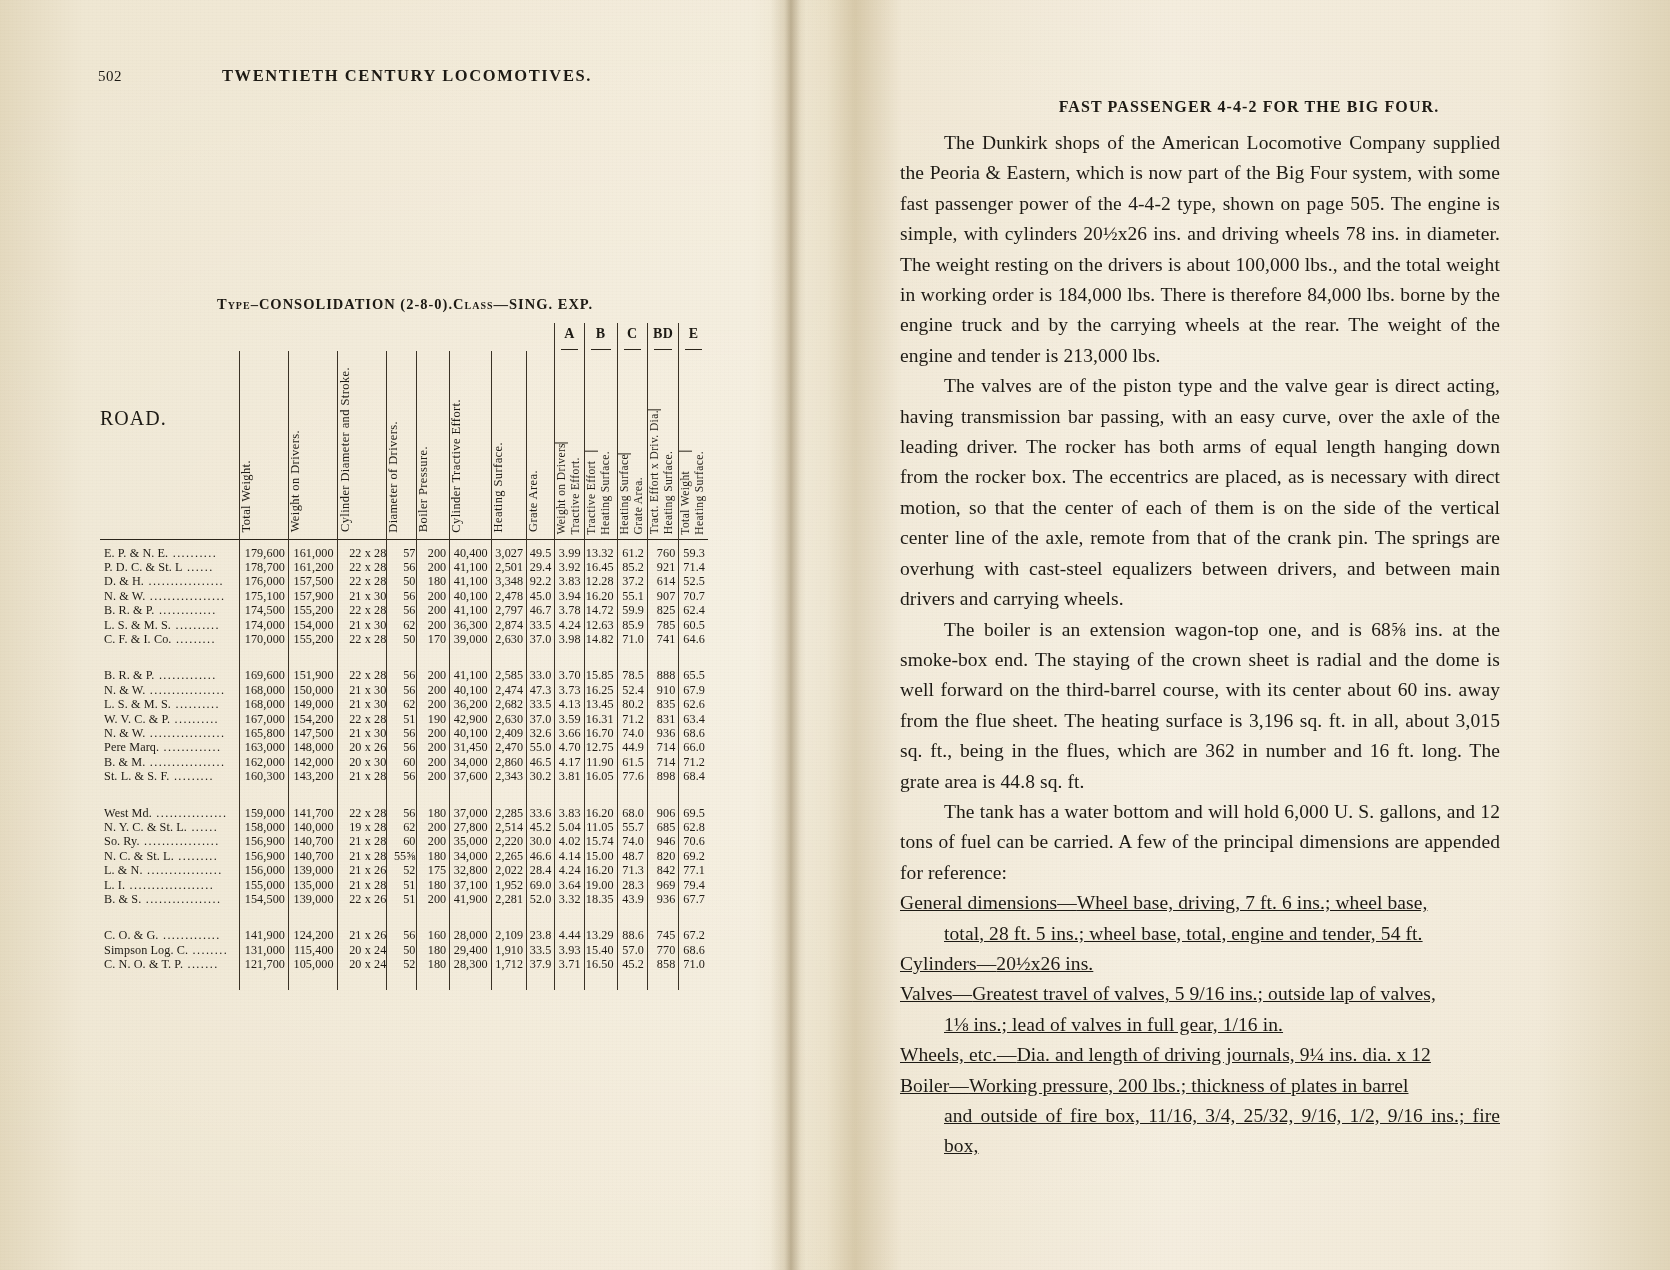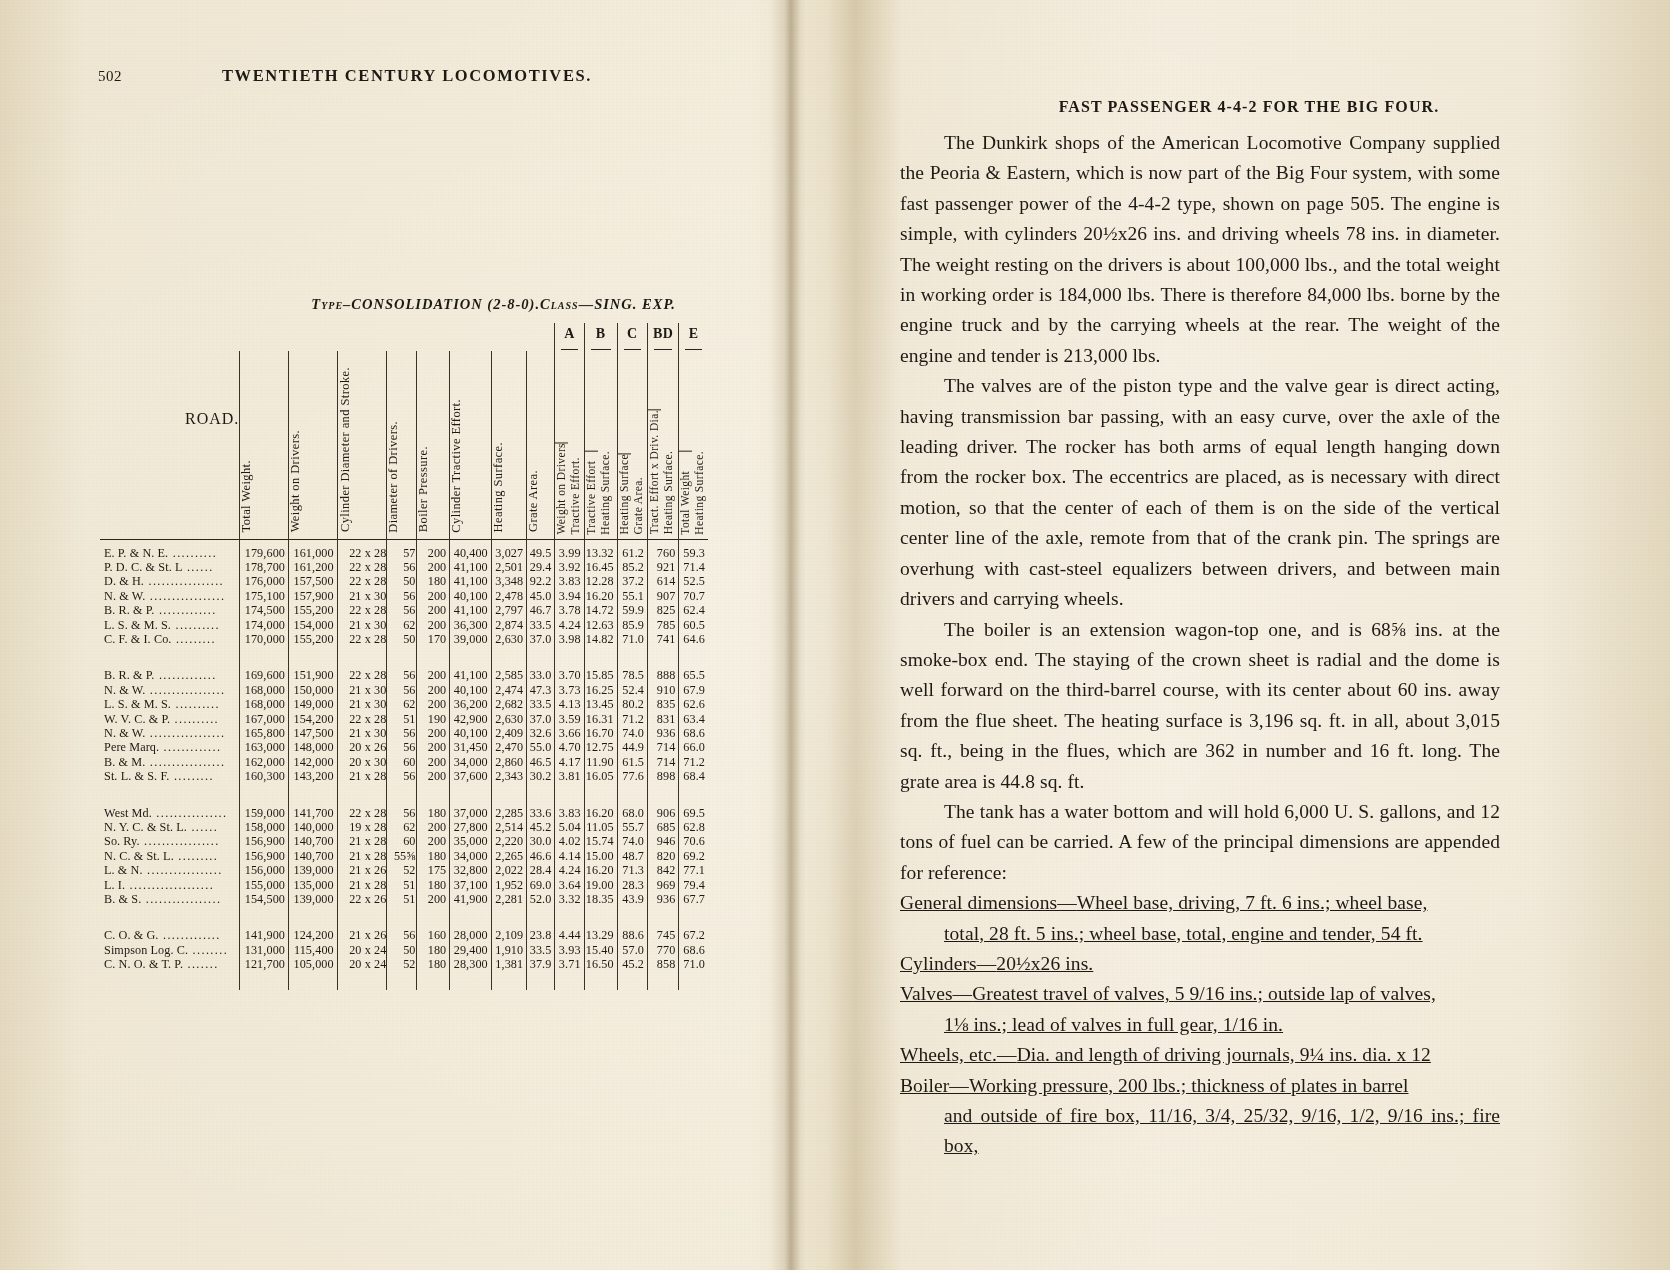--- a/index.html
+++ b/index.html
@@ -36,22 +36,22 @@
 
   
   .runhead{position:absolute;top:66px;font-size:16.5px;letter-spacing:1.1px;}
   .runhead .ttl{font-variant:small-caps;font-weight:700;letter-spacing:1.6px;}
   .folio{position:absolute;top:68px;font-size:15px;letter-spacing:.5px;}
   .lp-folio{left:98px;}
   .lp-head{left:222px;font-family:Liberation Serif, serif;}
 
   
   .tbl-wrap{position:absolute;left:100px;top:296px;width:608px;}
-  .tbl-caption{display:flex;justify-content:flex-end;font-size:14.5px;
-    letter-spacing:.7px;padding:0 32px 0 34px;margin-bottom:10px;font-style:italic;}
+  .tbl-caption{display:flex;justify-content:center;font-size:14.5px;
+    letter-spacing:.7px;padding:0 32px 0 34px;margin-bottom:10px;}
   .tbl-caption span{font-variant:small-caps;font-weight:700;letter-spacing:1px;}
 
   table.loco{border-collapse:collapse;width:608px;font-size:11px;
              font-family:"Liberation Serif", serif;}
   table.loco td,table.loco th{padding:0;}
 
   
   .vlabel{writing-mode:vertical-rl;transform:rotate(180deg);
           white-space:nowrap;font-size:12.5px;letter-spacing:.4px;
           line-height:1.05;text-align:left;}
@@ -141,21 +141,21 @@
             </td>
         <td class="cellline">
               <div class="grp-rule"></div>
             </td>
         <td class="cellline">
               <div class="grp-rule"></div>
             </td>
       </tr>
 
       <tr style="height:188px;vertical-align:bottom">
-        <td style="text-align:right;vertical-align:middle;padding-bottom:52px !important;font-size:16px;letter-spacing:1px">ROAD.</td>
+        <td style="text-align:left;vertical-align:middle;padding-bottom:52px !important;font-size:20px;letter-spacing:1px">ROAD.</td>
         <td class="cellline" style="vertical-align:bottom;padding-bottom:6px !important">
           <div class="vlabel">Total Weight.</div>
         </td>
         <td class="cellline" style="vertical-align:bottom;padding-bottom:6px !important">
           <div class="vlabel">Weight on Drivers.</div>
         </td>
         <td class="cellline" style="vertical-align:bottom;padding-bottom:6px !important">
           <div class="vlabel two" style="writing-mode:vertical-rl;transform:rotate(180deg)">Cylinder Diameter and Stroke.</div>
         </td>
         <td class="cellline" style="vertical-align:bottom;padding-bottom:6px !important">
@@ -667,21 +667,21 @@
             <td class="num-r cellline">68.6</td>
           </tr>
           <tr class="data">
             <td class="roadcell"><span>C. N. O. &amp; T. P.</span><span class="dots"> .......</span></td>
             <td class="num-r cellline">121,700</td>
             <td class="num-r cellline">105,000</td>
             <td class="num-c cellline">20 x 24</td>
             <td class="num-c cellline">52</td>
             <td class="num-r cellline">180</td>
             <td class="num-r cellline">28,300</td>
-            <td class="num-r cellline">1,381</td>
+            <td class="num-r cellline">1,712</td>
             <td class="num-r cellline">37.9</td>
             <td class="num-r cellline">3.71</td>
             <td class="num-r cellline">16.50</td>
             <td class="num-r cellline">45.2</td>
             <td class="num-r cellline">858</td>
             <td class="num-r cellline">71.0</td>
           </tr>
           <tr>
             <td class="" style="height: 18px;"></td>
             <td class="cellline" style="height: 18px;"></td>

